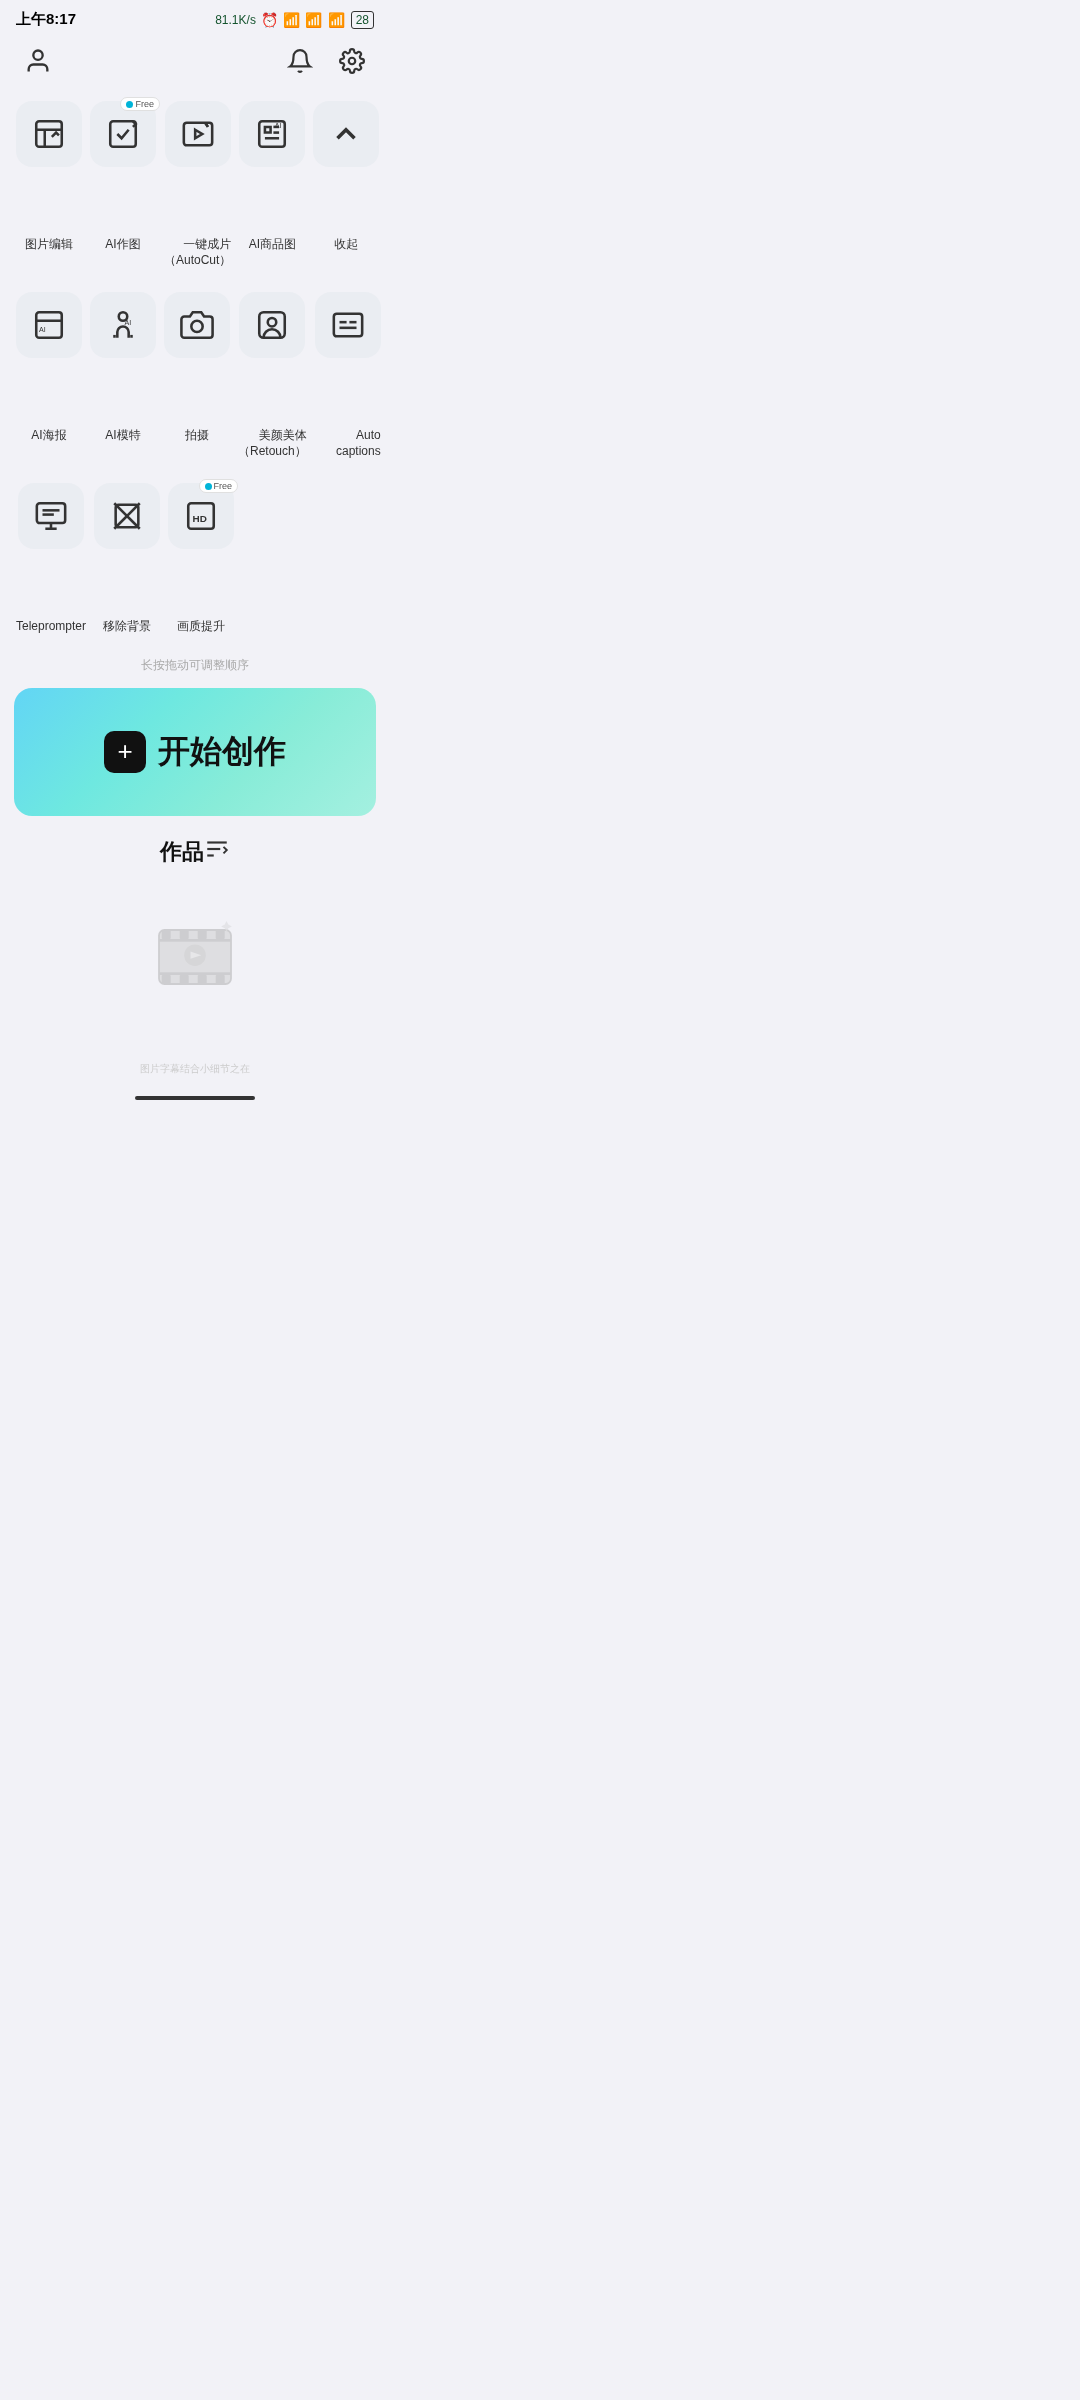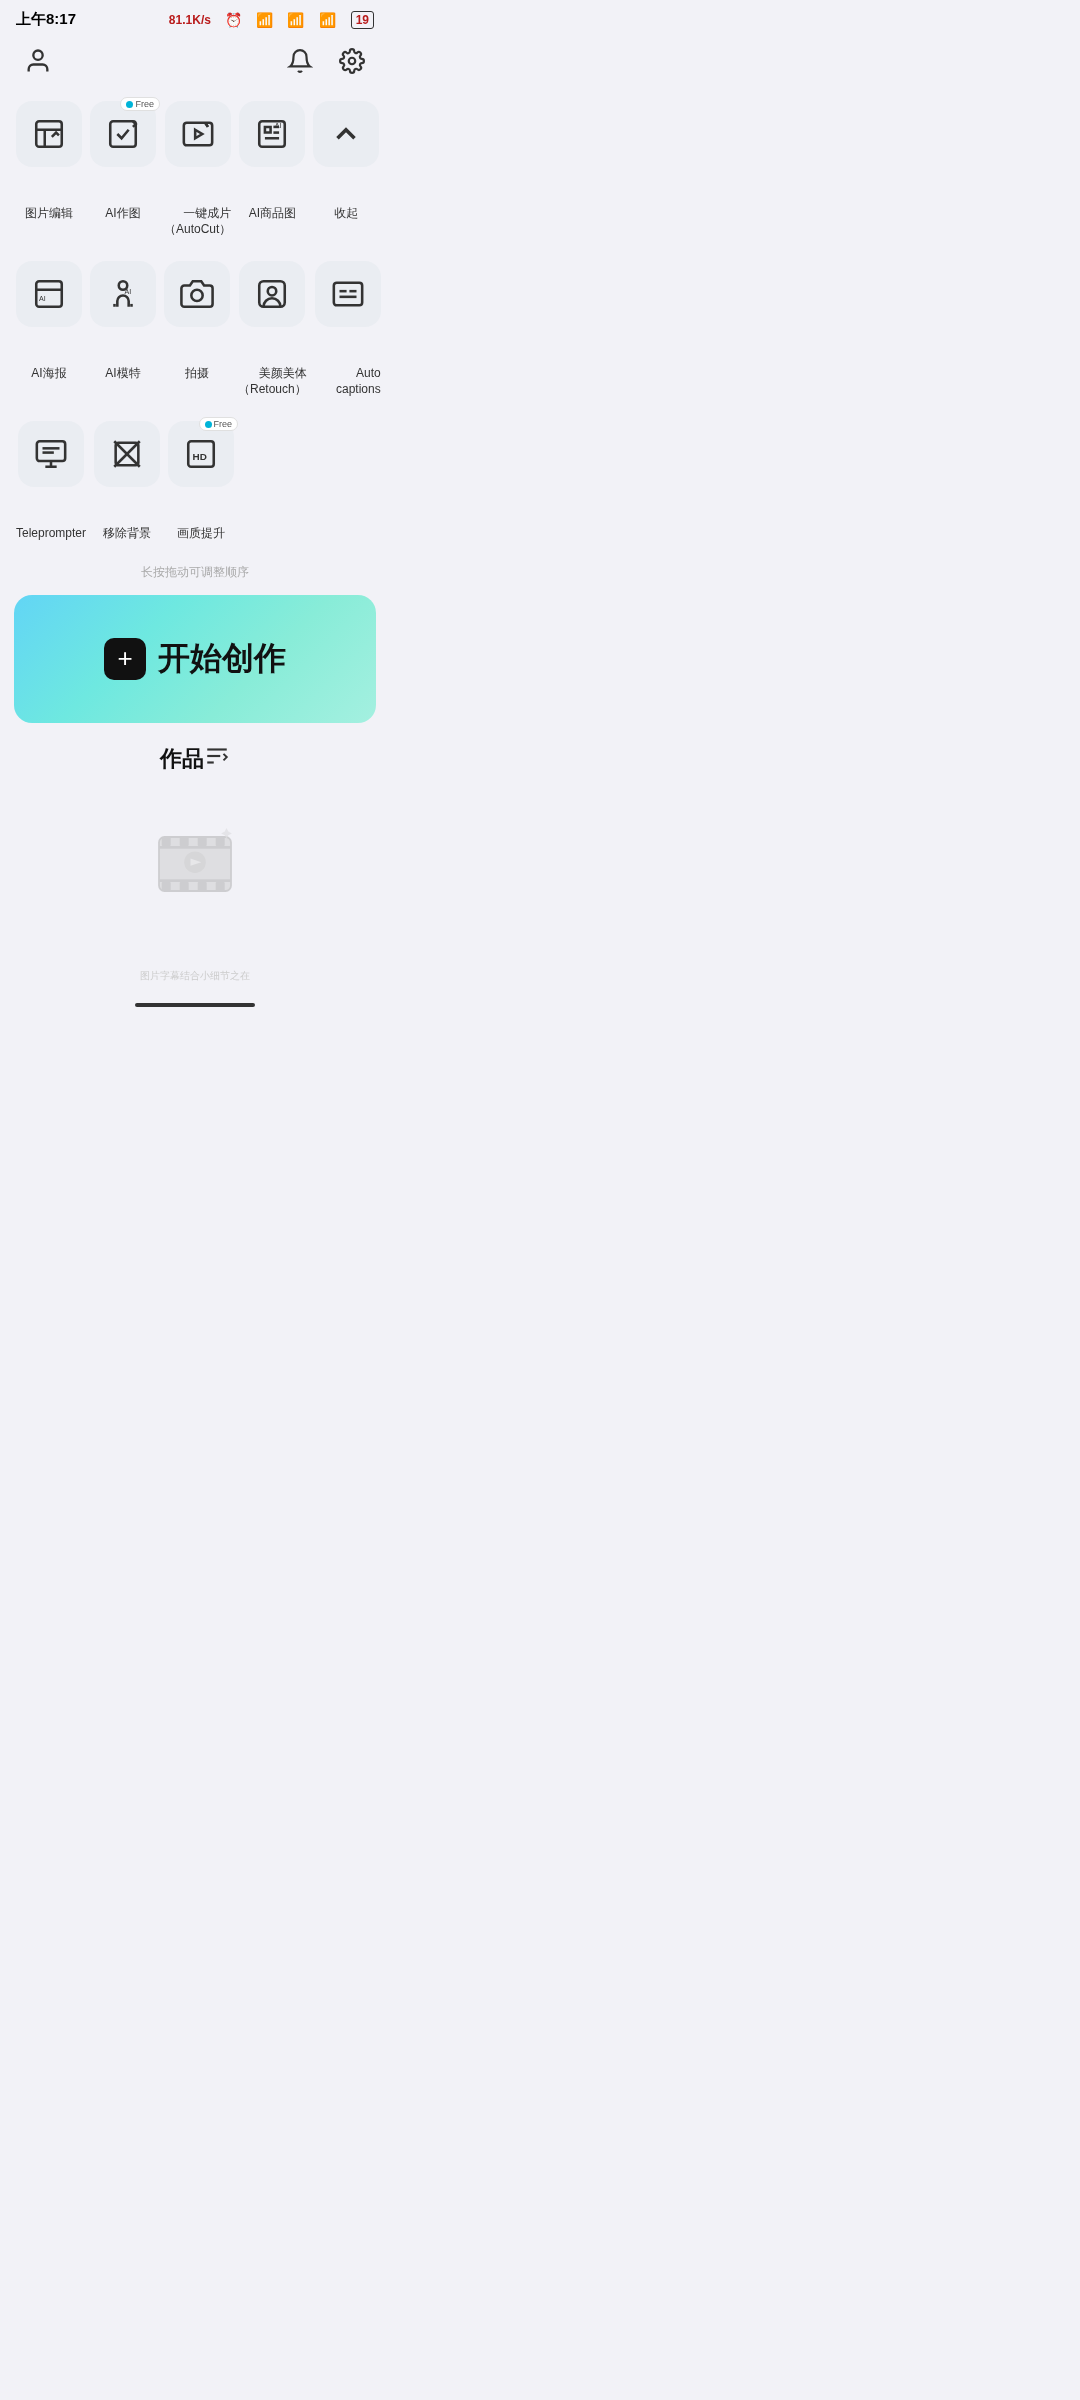--- a/index.html
+++ b/index.html
@@ -22,24 +22,23 @@
       background: #f2f2f7;
     }
     .status-time {
       font-size: 15px;
       font-weight: 600;
       color: #000;
     }
     .status-right {
       display: flex;
       align-items: center;
-      gap: 14px;
+      gap: 5px;
       font-size: 12px;
-      color: #b91c1c;
-      font-weight: bold;
+      color: #14532d;
     }
     .status-icon {
       font-size: 14px;
     }
 
     
     .top-nav {
       display: flex;
       justify-content: space-between;
       align-items: center;
@@ -67,20 +66,21 @@
       gap: 0;
       padding: 0 12px;
       margin-bottom: 4px;
     }
     .tool-item {
       display: flex;
       flex-direction: column;
       align-items: center;
       padding: 10px 4px;
       cursor: pointer;
+      gap: 31px;
     }
     .tool-icon-wrap {
       width: 66px;
       height: 66px;
       background: #eaedf2;
       border-radius: 16px;
       display: flex;
       align-items: center;
       justify-content: center;
       position: relative;
@@ -228,21 +228,21 @@
 <body>
 
 <div class="status-bar">
   <span class="status-time">上午8:17</span>
   <div class="status-right">
     <span>81.1K/s</span>
     <span class="status-icon">⏰</span>
     <span class="status-icon">📶</span>
     <span class="status-icon">📶</span>
     <span class="status-icon">📶</span>
-    <span style="border:1.5px solid #333; border-radius:3px; padding:1px 4px; font-size:12px;">19</span>
+    <span style="border:1.5px solid #333; border-radius:3px; padding:1px 4px; font-size:12px;">28</span>
   </div>
 </div>
 
 <div class="top-nav">
   <div class="nav-icon">
     <svg viewBox="0 0 24 24" fill="none" stroke="currentColor" stroke-width="2" width="28" height="28">
       <path d="M20 21v-2a4 4 0 0 0-4-4H8a4 4 0 0 0-4 4v2"></path>
       <circle cx="12" cy="7" r="4"></circle>
     </svg>
   </div>

